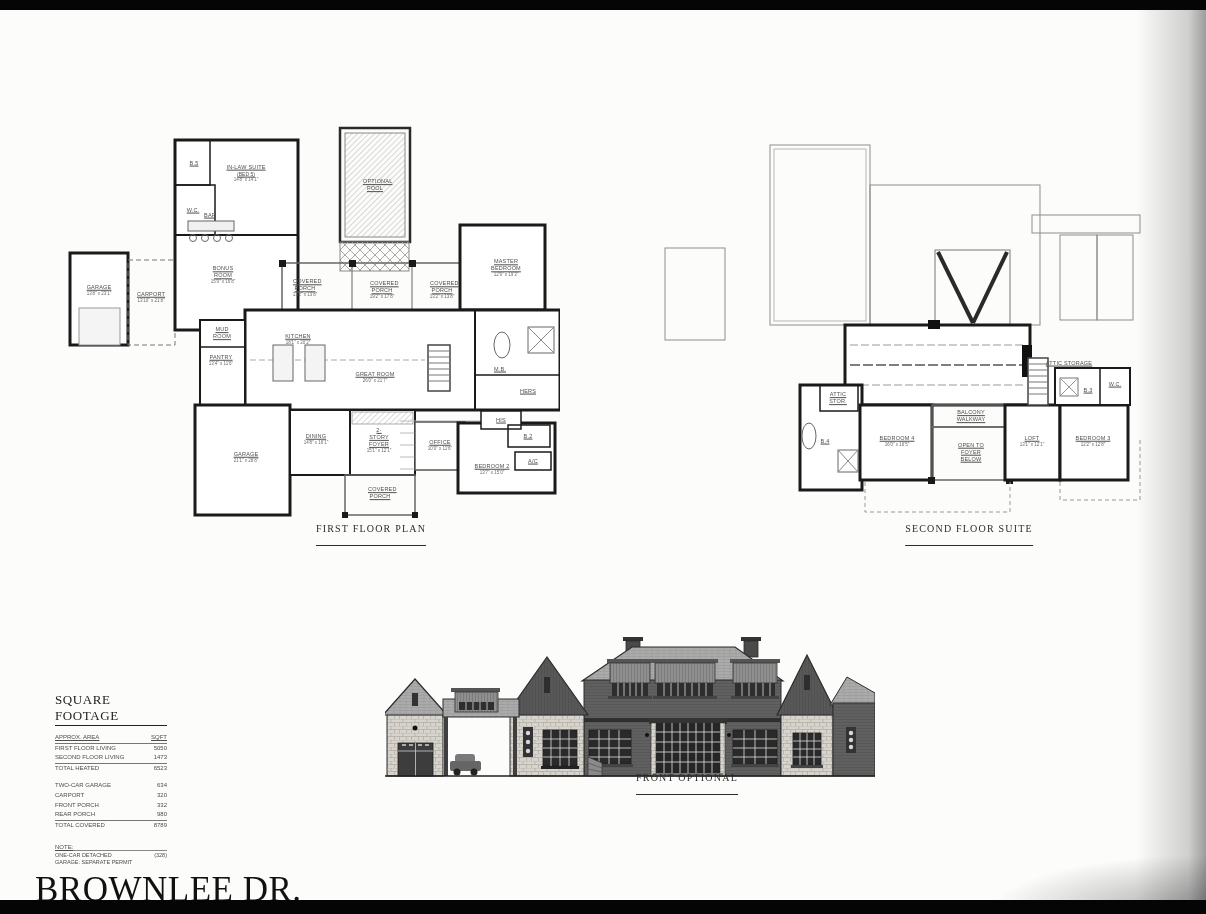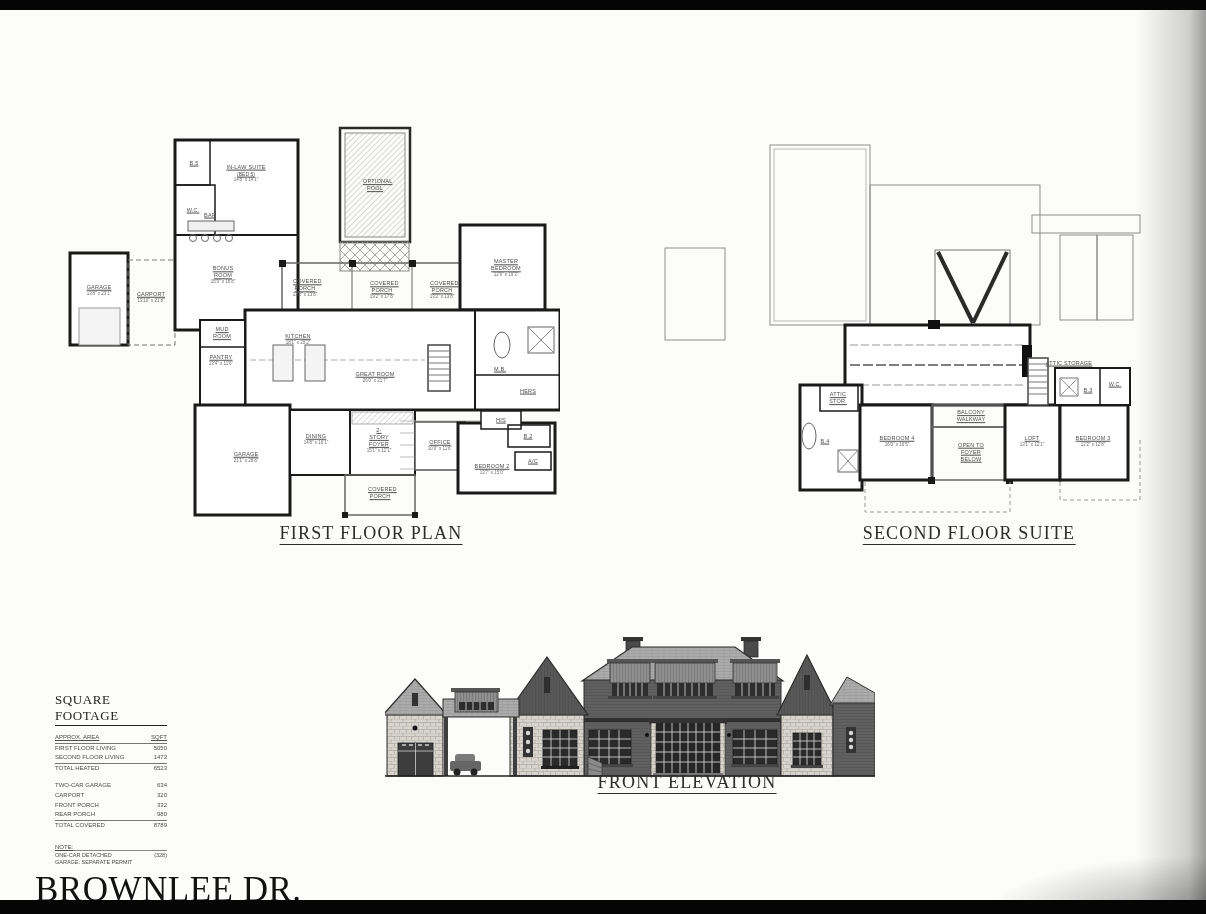--- a/index.html
+++ b/index.html
@@ -8,22 +8,22 @@
   #sheet{position:absolute;left:0;top:10px;right:0;bottom:14px;background:#fcfcfb;}
   #edge-shadow{position:absolute;right:0;top:0;bottom:0;width:70px;pointer-events:none;
     background:linear-gradient(to right, rgba(0,0,0,0), rgba(90,90,90,.28) 75%, rgba(40,40,40,.45));}
   #corner-shadow{position:absolute;right:0;bottom:0;width:220px;height:60px;pointer-events:none;
     background:radial-gradient(ellipse at 100% 100%, rgba(0,0,0,.35), rgba(0,0,0,0) 70%);}
 
   .plan{position:absolute;}
   .plan svg{position:absolute;left:0;top:0;}
 
   .plan-title{position:absolute;transform:translateX(-50%);white-space:nowrap;
-    font-family:"Liberation Serif",serif;font-size:18px;letter-spacing:1.2px;color:#2d2d2d;
-    border-bottom:1px solid #2d2d2d;padding-bottom:0;}
+    font-family:"Liberation Serif",serif;font-size:10px;letter-spacing:1.2px;color:#2d2d2d;
+    border-bottom:1px solid #2d2d2d;padding-bottom:11px;}
 
   .rlabel{position:absolute;transform:translate(-50%,-50%);display:flex;flex-direction:column;
     align-items:center;text-align:center;color:#4f4f4f;line-height:1.25;pointer-events:none;}
   .rname{font-size:5.5px;letter-spacing:.2px;text-decoration:underline;}
   .rlabel.narrow .rname{max-width:30px;}
   .rlabel.vnarrow .rname{max-width:24px;}
   .rsub{font-size:5px;text-decoration:underline;}
   .rdims{font-size:4.5px;color:#6a6a6a;white-space:nowrap;}
 
   
@@ -503,21 +503,21 @@
           <rect x="448" y="68" width="42" height="73" fill="url(#sidg)" stroke="#2c2c2c" stroke-width="1"></rect>
           <rect x="461" y="92" width="10" height="26" fill="#333"></rect>
           <circle cx="466" cy="98" r="2.2" fill="#d8d8d8"></circle>
           <circle cx="466" cy="105" r="2.2" fill="#d8d8d8"></circle>
           <circle cx="466" cy="112" r="2.2" fill="#d8d8d8"></circle>
         </g>
 
         <line x1="0" y1="141" x2="490" y2="141" stroke="#222" stroke-width="1.5"></line>
       </svg>
     </div>
-    <div class="plan-title" style="left:687px;top:762px">FRONT ELEVATION</div>
+    <div class="plan-title" style="left:687px;top:762px">FRONT OPTIONAL</div>
 
     <div id="sqft">
       <div id="sqft-title">SQUARE FOOTAGE</div>
       <div class="sfrow hdr rule">
         <span>APPROX. AREA</span>
         <span>SQFT</span>
       </div>
       <div class="sfrow">
         <span>FIRST FLOOR LIVING</span>
         <span>5050</span>

